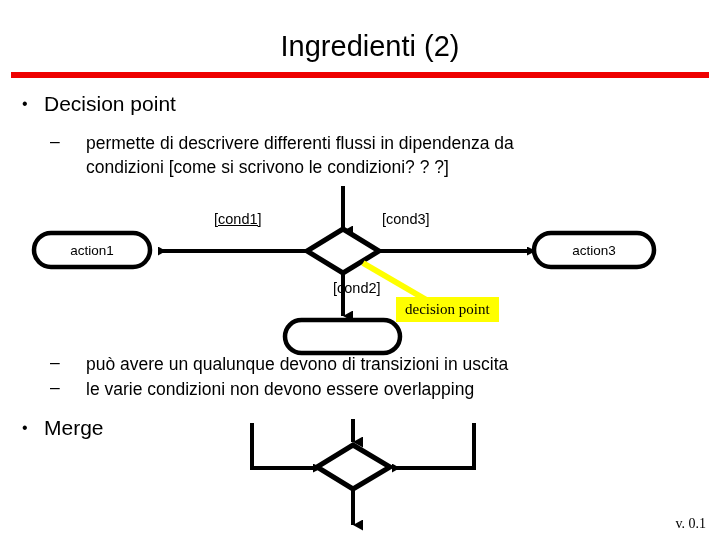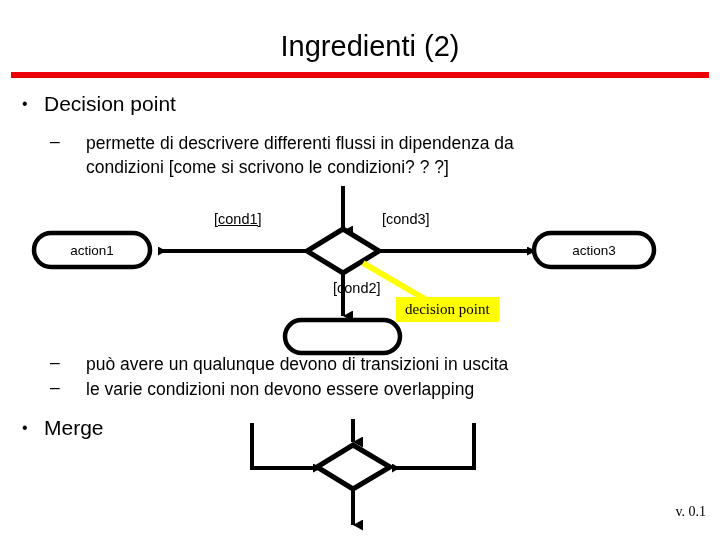--- a/index.html
+++ b/index.html
@@ -102,21 +102,21 @@
     color: #000000;
     font-family: "Liberation Serif", serif;
     font-size: 15px;
     padding: 4px 9px 4px 9px;
     white-space: nowrap;
   }
 
   .footer-version {
     position: absolute;
     right: 14px;
-    bottom: 20px;
+    bottom: 8px;
     font-family: "Liberation Serif", serif;
     font-size: 14px;
     color: #000000;
   }
 </style>
 </head>
 <body>
 
 <div id="slide">
 

